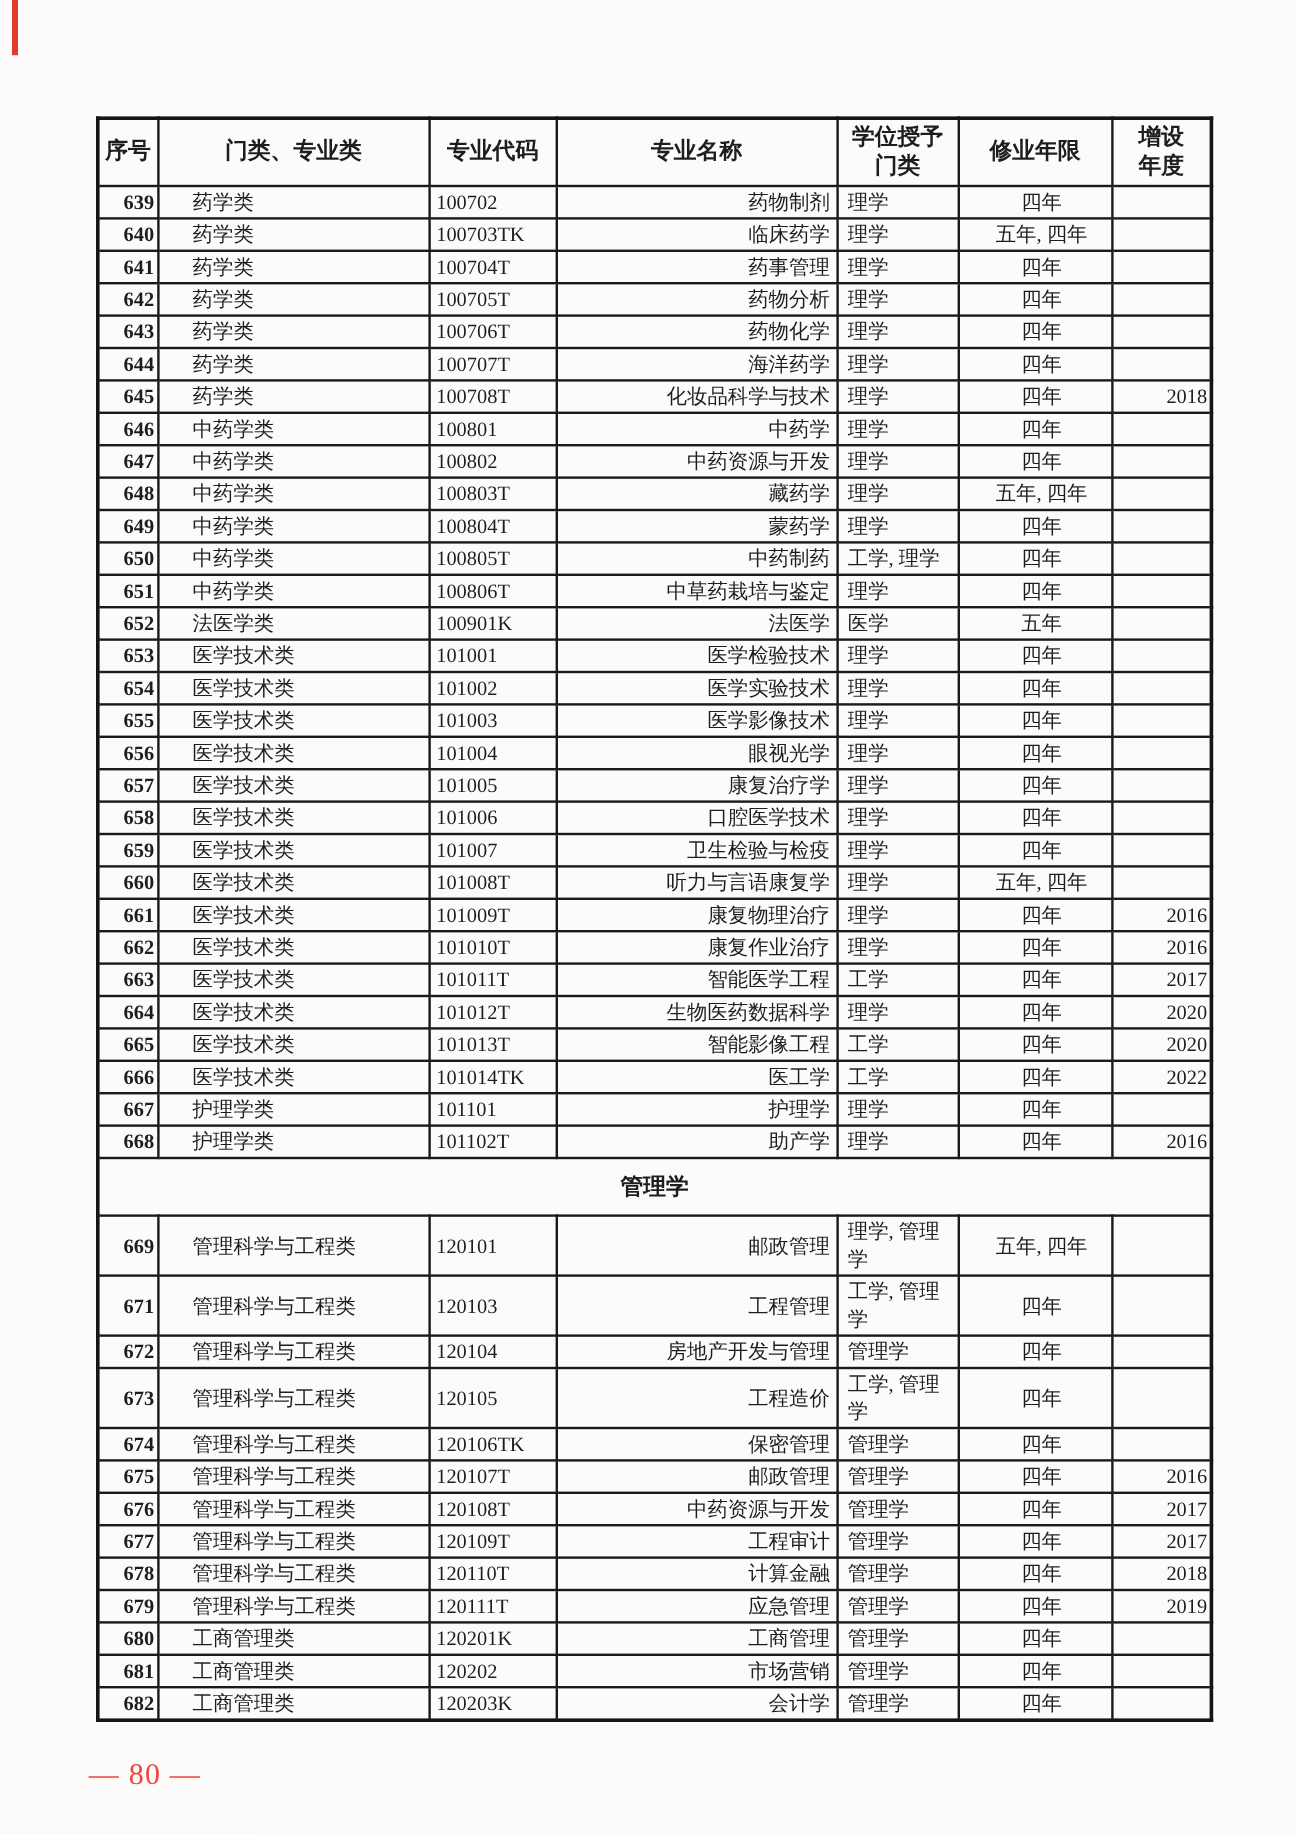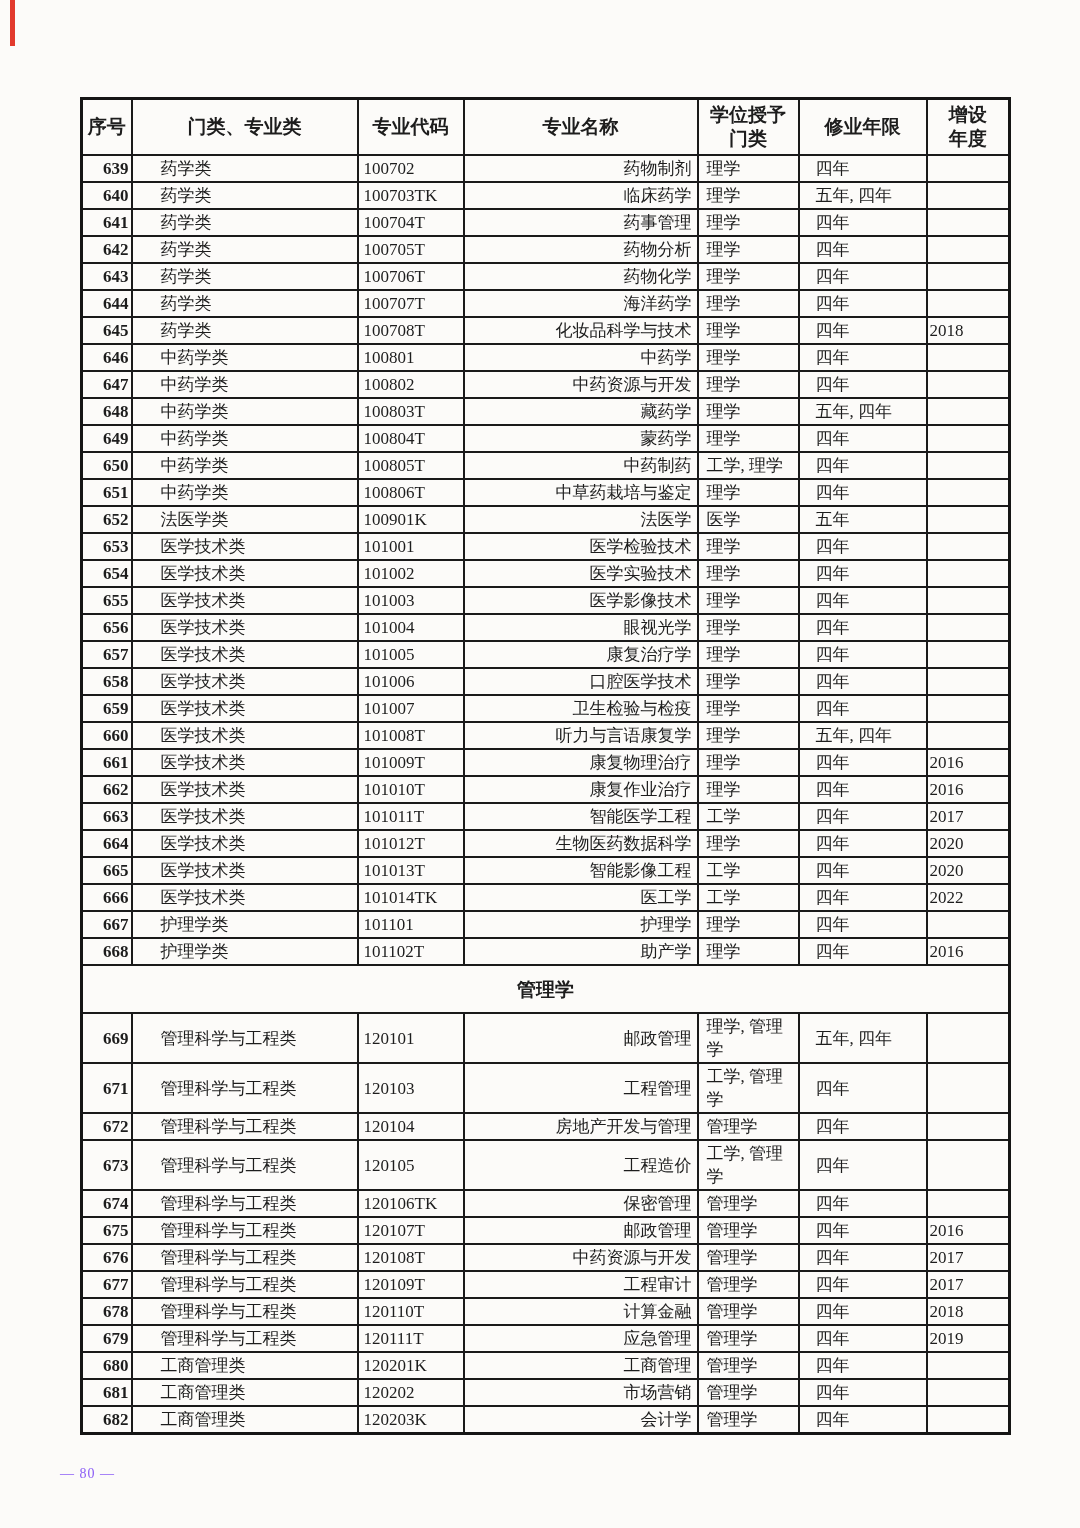--- a/index.html
+++ b/index.html
@@ -57,35 +57,35 @@
     line-height: 24px;
     white-space: pre-line;
     padding: 1px 2px;
   }
   .majors td { height: 23px; }
   td.cell-no   { text-align: right; padding: 1px 2px; font-weight: bold; }
   td.cell-cat  { text-align: left; padding-left: 28px; }
   td.cell-code { text-align: left; border-radius: 13px; }
   td.cell-name { text-align: right; }
   td.cell-deg  { text-align: left; padding: 1px 8px; }
-  td.cell-yrs  { text-align: left; padding-left: 16px; }
-  td.cell-add  { text-align: left; padding: 1px 2px; }
+  td.cell-yrs  { text-align: center; padding-left: 16px; }
+  td.cell-add  { text-align: right; padding: 1px 2px; }
   tr.section-row td {
     height: 44px;
     text-align: center;
     font-weight: 600;
     font-size: 19px;
   }
   .page-footer {
     position: absolute;
-    left: 60px;
+    left: 74px;
     top: 1466px;
-    font-size: 14px;
+    font-size: 25px;
     letter-spacing: 1px;
-    color: #8b5cf6;
+    color: #ef4444;
   }
 </style>
 </head>
 <body>
 
 <div class="page">
   <div class="red-mark"></div>
 
   <table class="majors">
     <colgroup>

